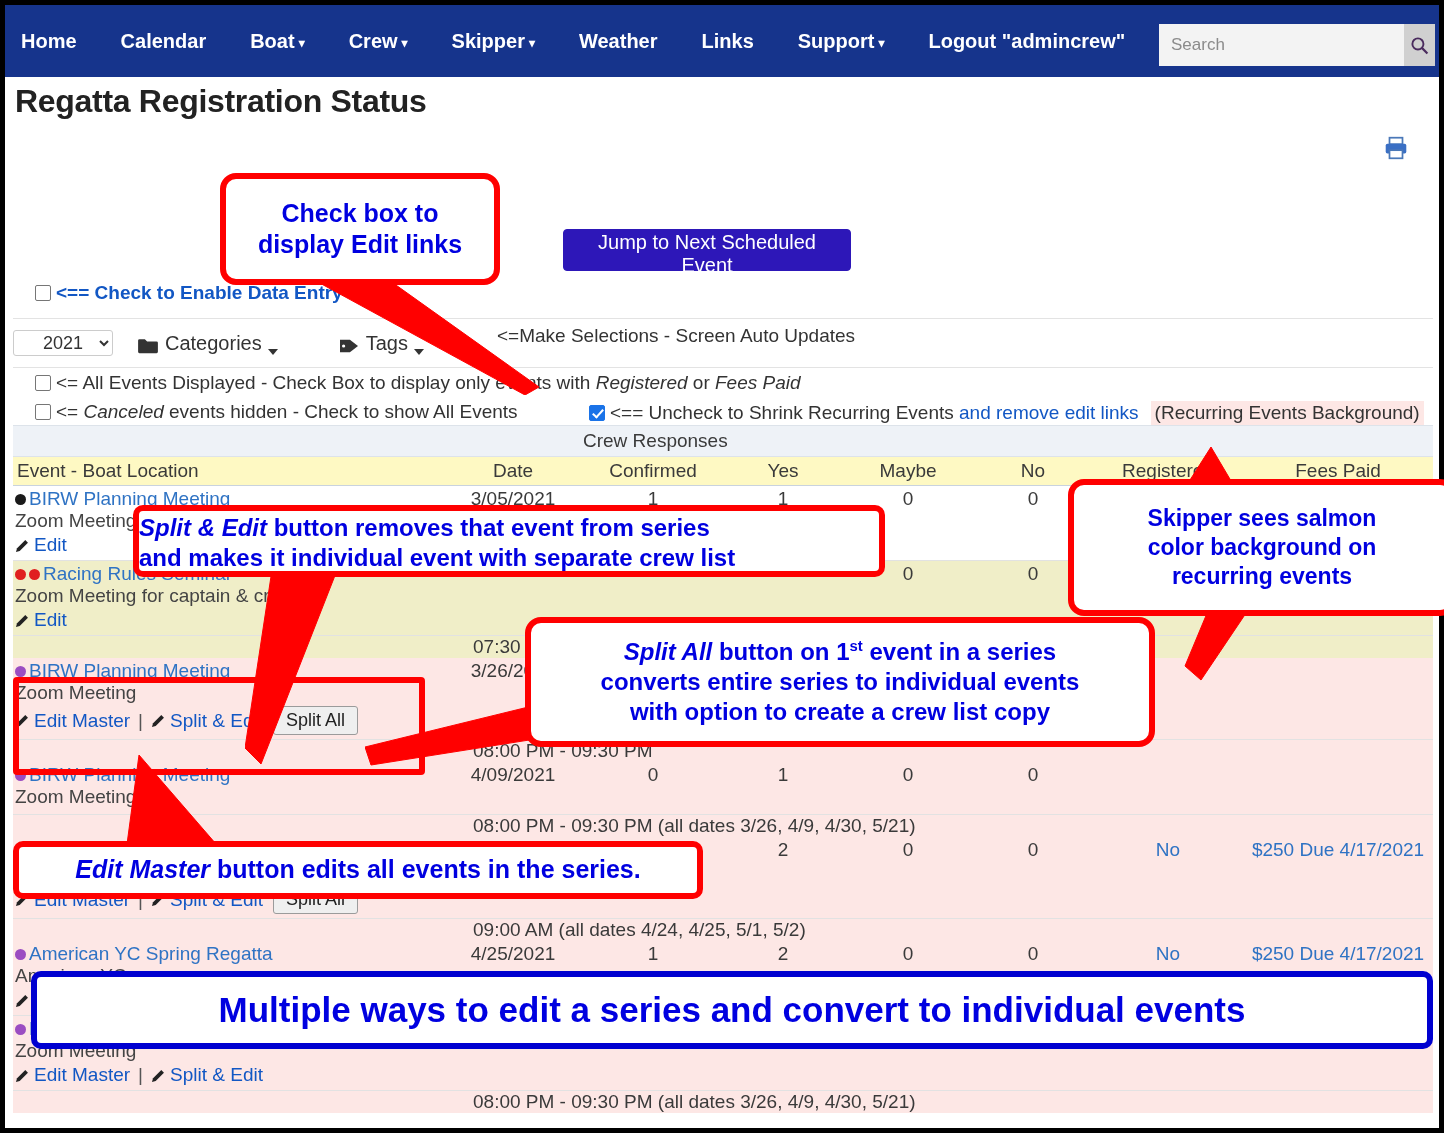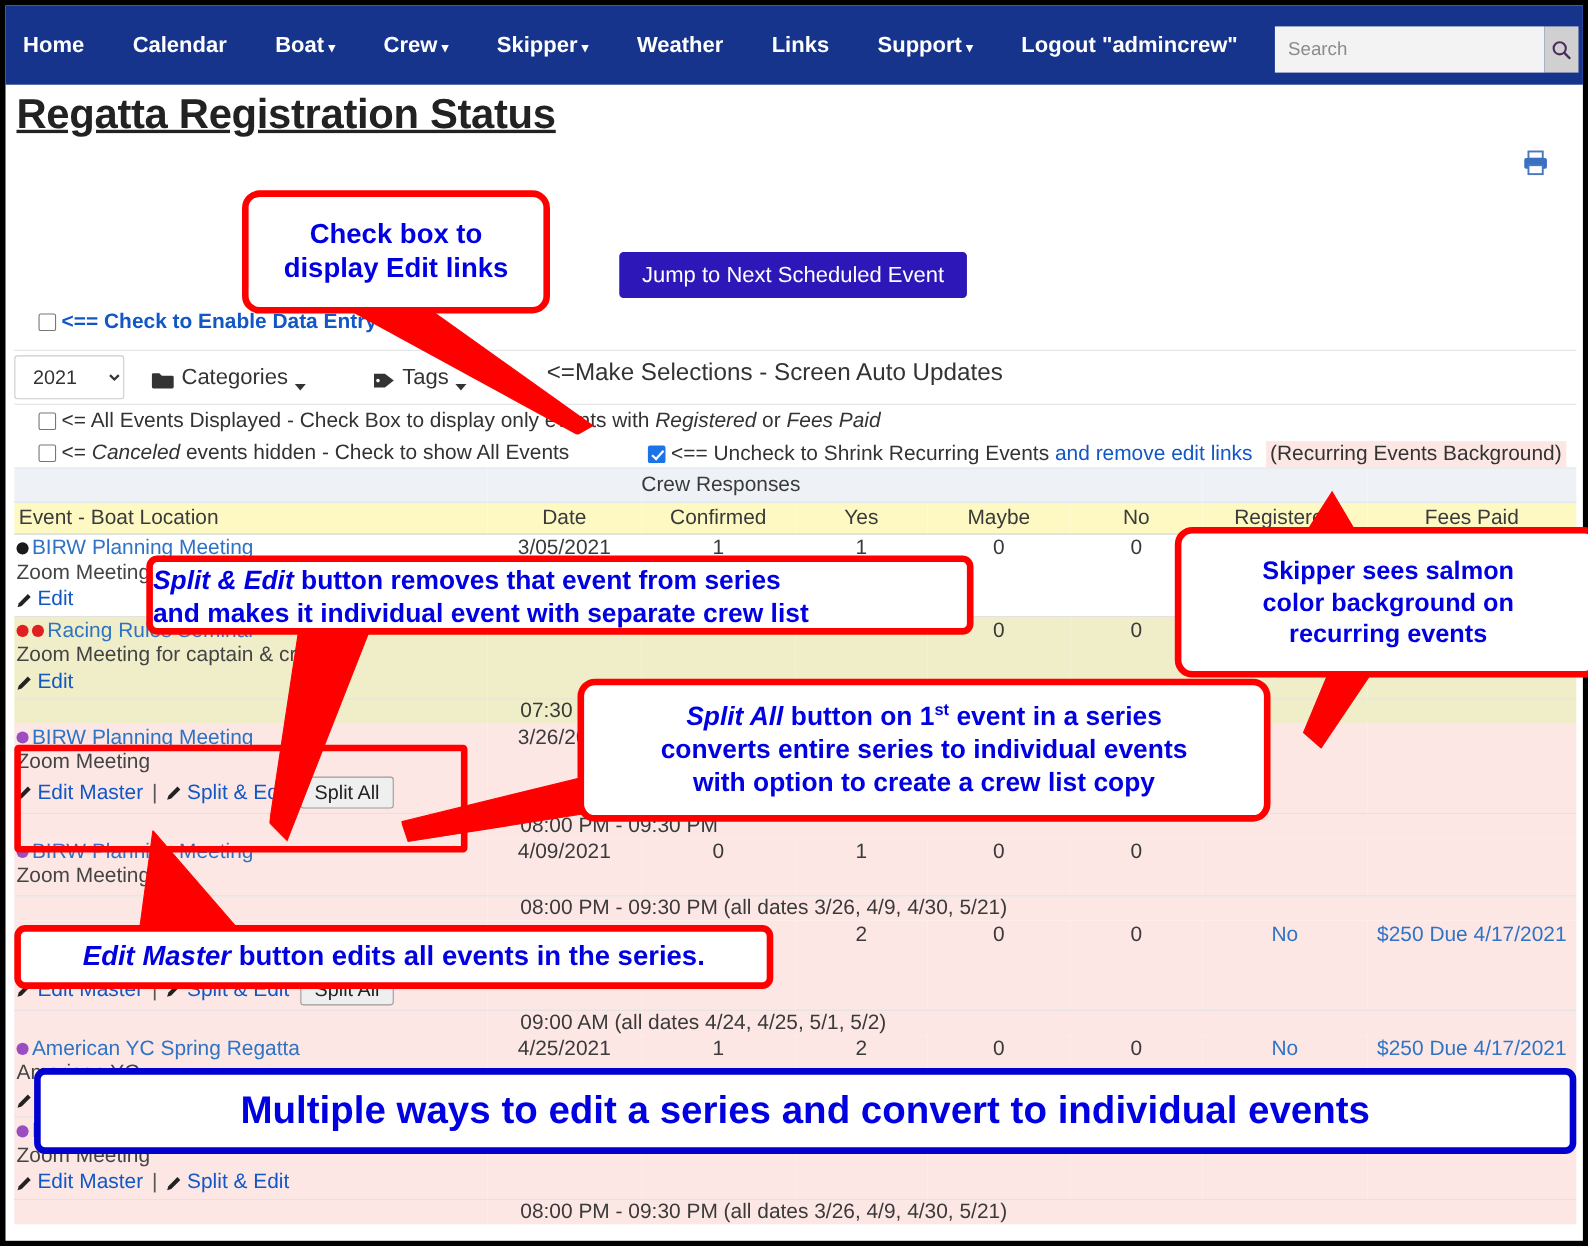--- a/index.html
+++ b/index.html
@@ -39,33 +39,32 @@
   .search-btn{
     width:48px;background:#d0d0d0;border:none;
     display:flex;align-items:center;justify-content:center;
     cursor:pointer;
   }
   .search-btn svg{width:19px;height:19px;}
 
   
   .page-title{
     position:absolute;left:10px;top:78px;
-    font-size:38px;font-weight:bold;color:#222;
+    font-size:32px;font-weight:bold;color:#222;
     letter-spacing:-0.3px;
-    text-decoration:underline;
   }
   .print-icon{
     position:absolute;right:30px;top:130px;
     width:26px;height:26px;cursor:pointer;
   }
 
   
   .jump-btn{
     position:absolute;left:558px;top:224px;
-    width:316px;height:42px;
+    width:288px;height:42px;
     background:#2d17b8;color:#fff;border:1px solid #2d17b8;
     border-radius:4px;font-size:20px;cursor:pointer;
     font-family:"Liberation Sans", sans-serif;
   }
 
   .chk-row{position:absolute;display:flex;align-items:center;font-size:19px;padding-left:20px;}
   .chk{
     width:16px;height:16px;border:1px solid #767676;background:#fff;
     border-radius:2px;margin-right:5px;box-sizing:border-box;flex:none;cursor:pointer;
   }
@@ -86,31 +85,32 @@
     background:#fde7e5;padding:1px 4px;color:#333;margin-left:12px;font-size:19px;
   }
 
   
   .filterbar{
     position:absolute;left:8px;top:313px;width:1420px;height:48px;
     border-top:1px solid #e3e3e3;border-bottom:1px solid #e3e3e3;
     display:flex;align-items:center;
   }
   .year-select{
-    width:100px;height:40px;border:1px solid #ccc;background:#fff;border-radius:3px;
+    width:100px;height:26px;border:1px solid #ccc;background:#fff;border-radius:3px;
     font-size:18px;color:#333;padding-left:12px;
     font-family:"Liberation Sans", sans-serif;
+    text-align:center;
   }
   .drop{
     display:flex;align-items:flex-end;gap:6px;font-size:20px;color:#333;
     margin-left:24px;cursor:pointer;
   }
   .drop .tri{border-left:5px solid transparent;border-right:5px solid transparent;border-top:6px solid #333;}
   .make-sel{
-    position:absolute;left:492px;top:320px;font-size:22px;color:#333;
+    position:absolute;left:492px;top:320px;font-size:19px;color:#333;
   }
 
   
   table.evt{
     position:absolute;left:8px;top:420px;width:1420px;
     border-collapse:collapse;font-size:19px;
   }
   table.evt th{font-weight:normal;color:#3a3a3a;padding:3px 0;}
   .grp-hdr td{
     background:#eef2f7;text-align:left;border-top:1px solid #dde3ea;

